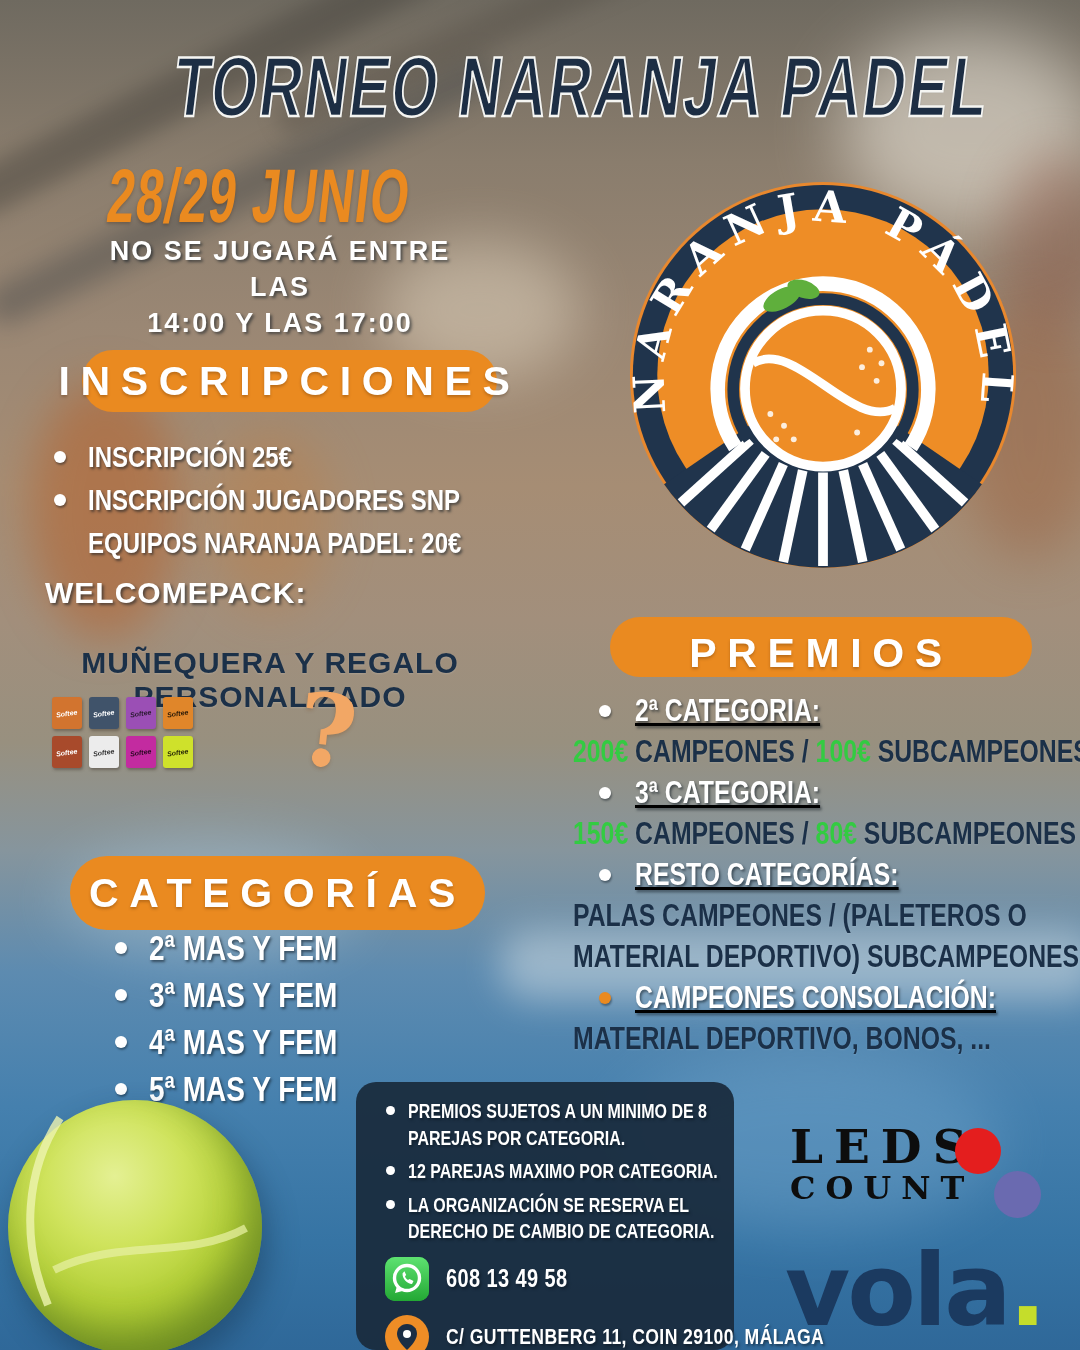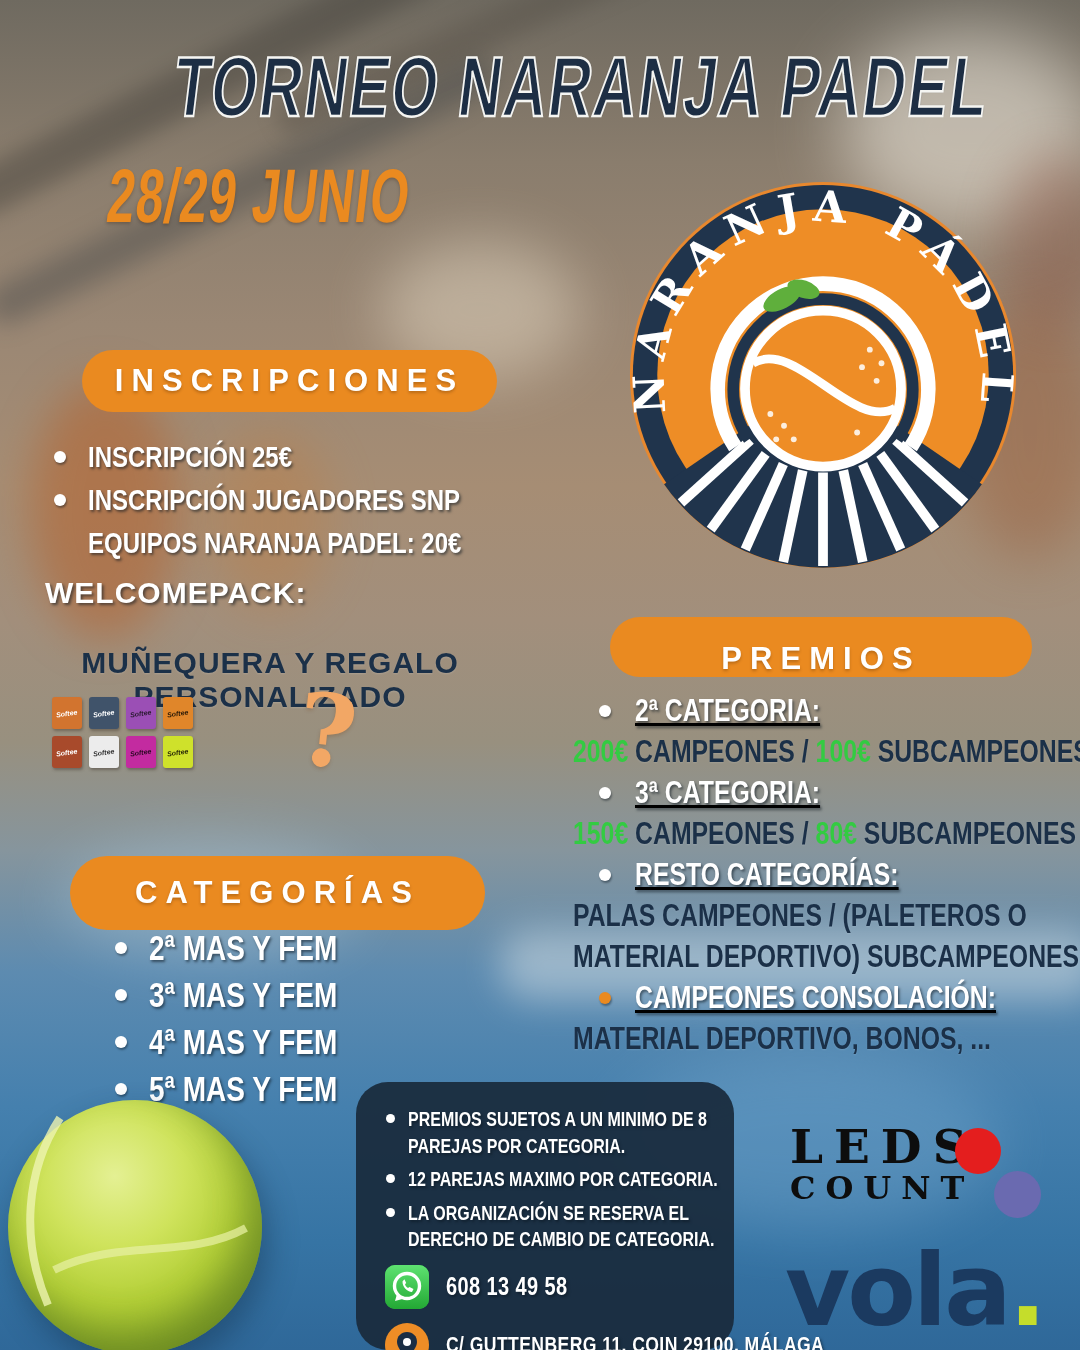--- a/index.html
+++ b/index.html
@@ -14,21 +14,21 @@
   .beam{position:absolute;border-radius:20px;}
   
   .sqz{transform:scaleX(.8);transform-origin:left center;white-space:nowrap;display:inline-block;}
   .wtxt{color:#fff;font-weight:bold;text-shadow:2px 2px 3px rgba(10,20,30,.55);}
   .c-green{color:var(--green);}
   .c-navy{color:var(--navy);text-shadow:0 1px 2px rgba(255,255,255,.12);}
   .dot{width:12px;height:12px;border-radius:50%;background:#fff;flex:none;
        box-shadow:1px 2px 2px rgba(10,20,30,.4);}
   .pill{position:absolute;background:var(--orange);border-radius:999px;display:flex;
         align-items:center;justify-content:center;color:#fff;font-weight:bold;
-        letter-spacing:.26em;font-size:31px;text-shadow:0 2px 3px rgba(60,30,0,.28);}
+        letter-spacing:.26em;font-size:41px;text-shadow:0 2px 3px rgba(60,30,0,.28);}
   
   #title{left:0;top:38px;width:1080px;text-align:center;}
   #title>span{display:inline-block;font-size:85px;font-weight:bold;letter-spacing:3px;
       color:var(--navy-deep);-webkit-text-stroke:2.5px #f5f5f2;
       text-shadow:0 0 2px var(--navy-deep);
       transform:scaleX(.7) skewX(-10deg);transform-origin:center;white-space:nowrap;}
   #date{left:108px;top:152px;}
   #date>span{display:inline-block;font-size:76px;font-weight:bold;color:var(--orange);
       letter-spacing:2px;transform:scaleX(.65) skewX(-10deg);transform-origin:left center;
       white-space:nowrap;text-shadow:0 2px 4px rgba(40,20,0,.25);}
@@ -56,22 +56,22 @@
          text-shadow:0 2px 4px rgba(120,60,10,.25);}
   
   #pre-list{left:573px;top:690px;width:480px;}
   .p-row{display:flex;align-items:center;height:41px;text-decoration:underline;}
   .p-row .dot{margin:0 24px 0 26px;}
   .p-row .dot.orange{background:var(--orange);}
   .p-row .txt{font-size:31px;}
   .p-line{height:41px;display:flex;align-items:center;}
   .p-line .sqz{font-size:31px;font-weight:bold;}
   
-  #notebox{left:356px;top:1082px;width:378px;height:268px;border-radius:32px;
-           background:rgba(26,44,62,.94);padding:24px 0 0 28px;box-sizing:border-box;}
+  #notebox{left:356px;top:1082px;width:378px;height:268px;border-radius:20px;
+           background:rgba(26,44,62,.94);padding:16px 0 0 28px;box-sizing:border-box;}
   #note-list{width:440px;}
   .n-row{display:flex;margin-bottom:7px;}
   .n-row .dot{width:9px;height:9px;margin:8px 13px 0 2px;box-shadow:none;}
   .n-row .txt{font-size:20px;line-height:26.5px;width:390px;transform:scaleX(.8);
               transform-origin:left top;}
   .c-row{display:flex;align-items:center;margin-top:10px;height:48px;}
   .c-row .ic{width:46px;height:46px;flex:none;margin-right:16px;}
   .c-row .txt{font-size:25px;letter-spacing:.5px;}
   .c-row .txt.addr{font-size:22px;}
   
@@ -107,20 +107,24 @@
     <div class="blob" style="left:500px;top:930px;width:600px;height:70px;background:#e3e9ea;opacity:.45;filter:blur(18px);border-radius:30px;"></div>
     <div class="blob" style="left:620px;top:1050px;width:380px;height:180px;background:#7fb0d4;opacity:.35;filter:blur(30px);"></div>
     <div class="blob" style="left:60px;top:840px;width:300px;height:120px;background:#bcd9ea;opacity:.3;filter:blur(26px);"></div>
   </div>
 
   <div class="abs" id="title">
     <span>TORNEO NARANJA PADEL</span>
   </div>
   <div class="abs" id="date">
     <span>28/29 JUNIO</span>
+  </div>
+  <div class="abs" id="schedule">
+    <div class="ln wtxt">NO SE JUGARÁ ENTRE LAS</div>
+    <div class="ln wtxt">14:00 Y LAS 17:00</div>
   </div>
 
   <svg class="abs" style="left:628px;top:180px;" width="390" height="390" viewBox="-200 -200 400 400">
     <circle r="198" fill="#e8882e"></circle>
     <circle r="195" fill="#20344c"></circle>
     <circle r="170" fill="#ee8d26"></circle>
     <path id="arcpath" d="M -153 62 A 163 163 0 1 1 153 62" fill="none"></path>
     <text fill="#ffffff" font-family="DejaVu Serif, serif" font-weight="bold" font-size="44" letter-spacing="12">
       <textPath href="#arcpath" startOffset="50%" text-anchor="middle">NARANJA PÁDEL</textPath>
     </text>

